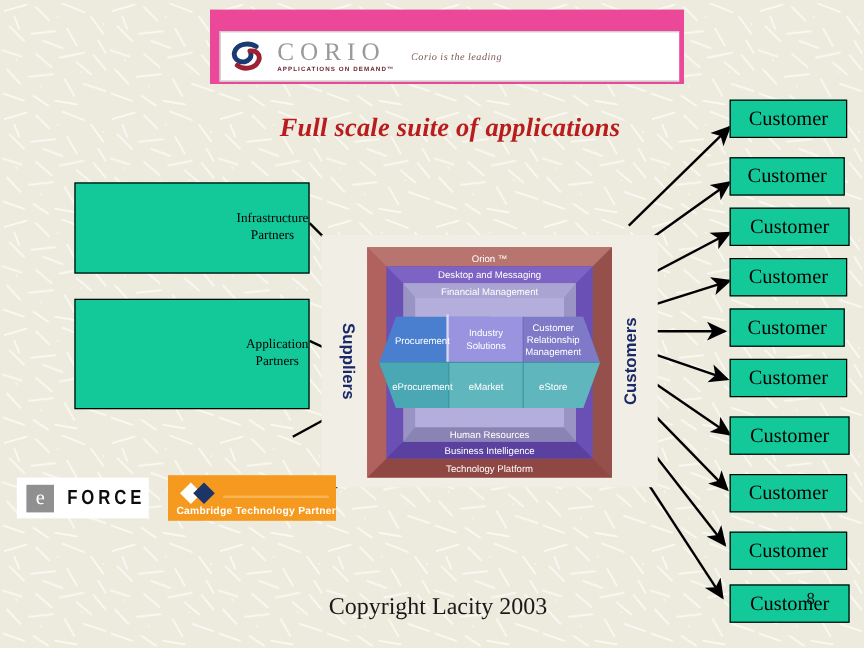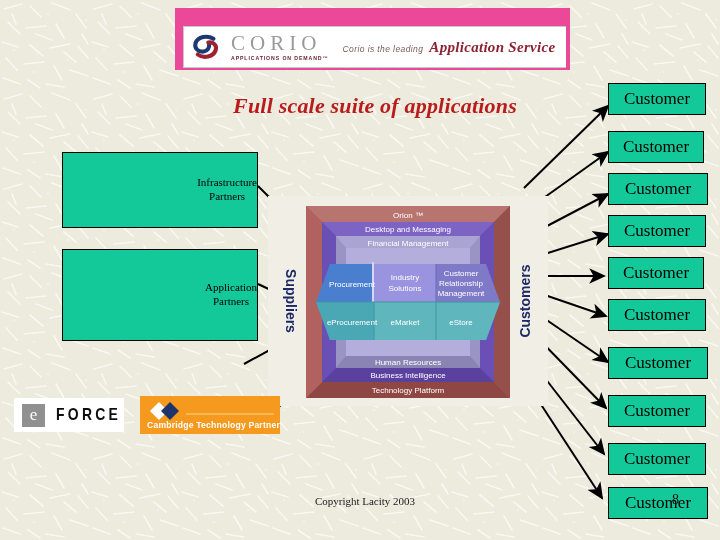--- a/index.html
+++ b/index.html
@@ -75,21 +75,21 @@
     margin-top: 2px;
   }
   #corio-tagline {
     margin-left: 14px;
     display: flex;
     align-items: baseline;
     white-space: nowrap;
     overflow: hidden;
   }
   #tagline-small {
-    font-family: Liberation Sans, sans-serif;
+    font-family: Liberation Serif, serif;
     font-size: 8.5px;
     font-style: italic;
     color: #7c5a56;
     letter-spacing: 0.4px;
   }
   #tagline-big {
     font-family: "Liberation Serif", serif;
     font-size: 15px;
     font-style: italic;
     font-weight: bold;
@@ -245,21 +245,21 @@
   }
 
   
   #copyright {
     position: absolute;
     left: 250px;
     top: 495px;
     width: 230px;
     text-align: center;
     font-family: "Liberation Serif", serif;
-    font-size: 11px;
+    font-size: 20px;
     color: #1a1a1a;
   }
   #page-number {
     position: absolute;
     left: 672px;
     top: 492px;
     font-family: "Liberation Serif", serif;
     font-size: 14px;
     color: #111111;
     z-index: 6;
@@ -341,21 +341,20 @@
       <svg id="corio-mark" viewBox="0 0 40 40" aria-hidden="true">
         <path d="M30 9 C22 4, 9 6, 6 15 C4 22, 10 27, 17 26 C22 25, 25 21, 24 17" fill="none" stroke="#1b3a73" stroke-width="5.4" stroke-linecap="round"></path>
         <path d="M9 30 C17 36, 30 33, 33 24 C35 17, 29 13, 23 14" fill="none" stroke="#9e2131" stroke-width="5.4" stroke-linecap="round"></path>
       </svg>
       <div id="corio-wordmark">
         <div id="corio-name">CORIO</div>
         <div id="corio-sub">APPLICATIONS ON DEMAND™</div>
       </div>
       <div id="corio-tagline">
         <span id="tagline-small">Corio is the leading</span>
-        <span id="tagline-big">Application Service</span>
       </div>
     </div>
   </div>
 
   <div id="headline">Full scale suite of applications</div>
 
   <div class="green-box partner-box" id="infrastructure-partners">
     <span>
       <span>Infrastructure</span><br>
       <span>Partners</span>

